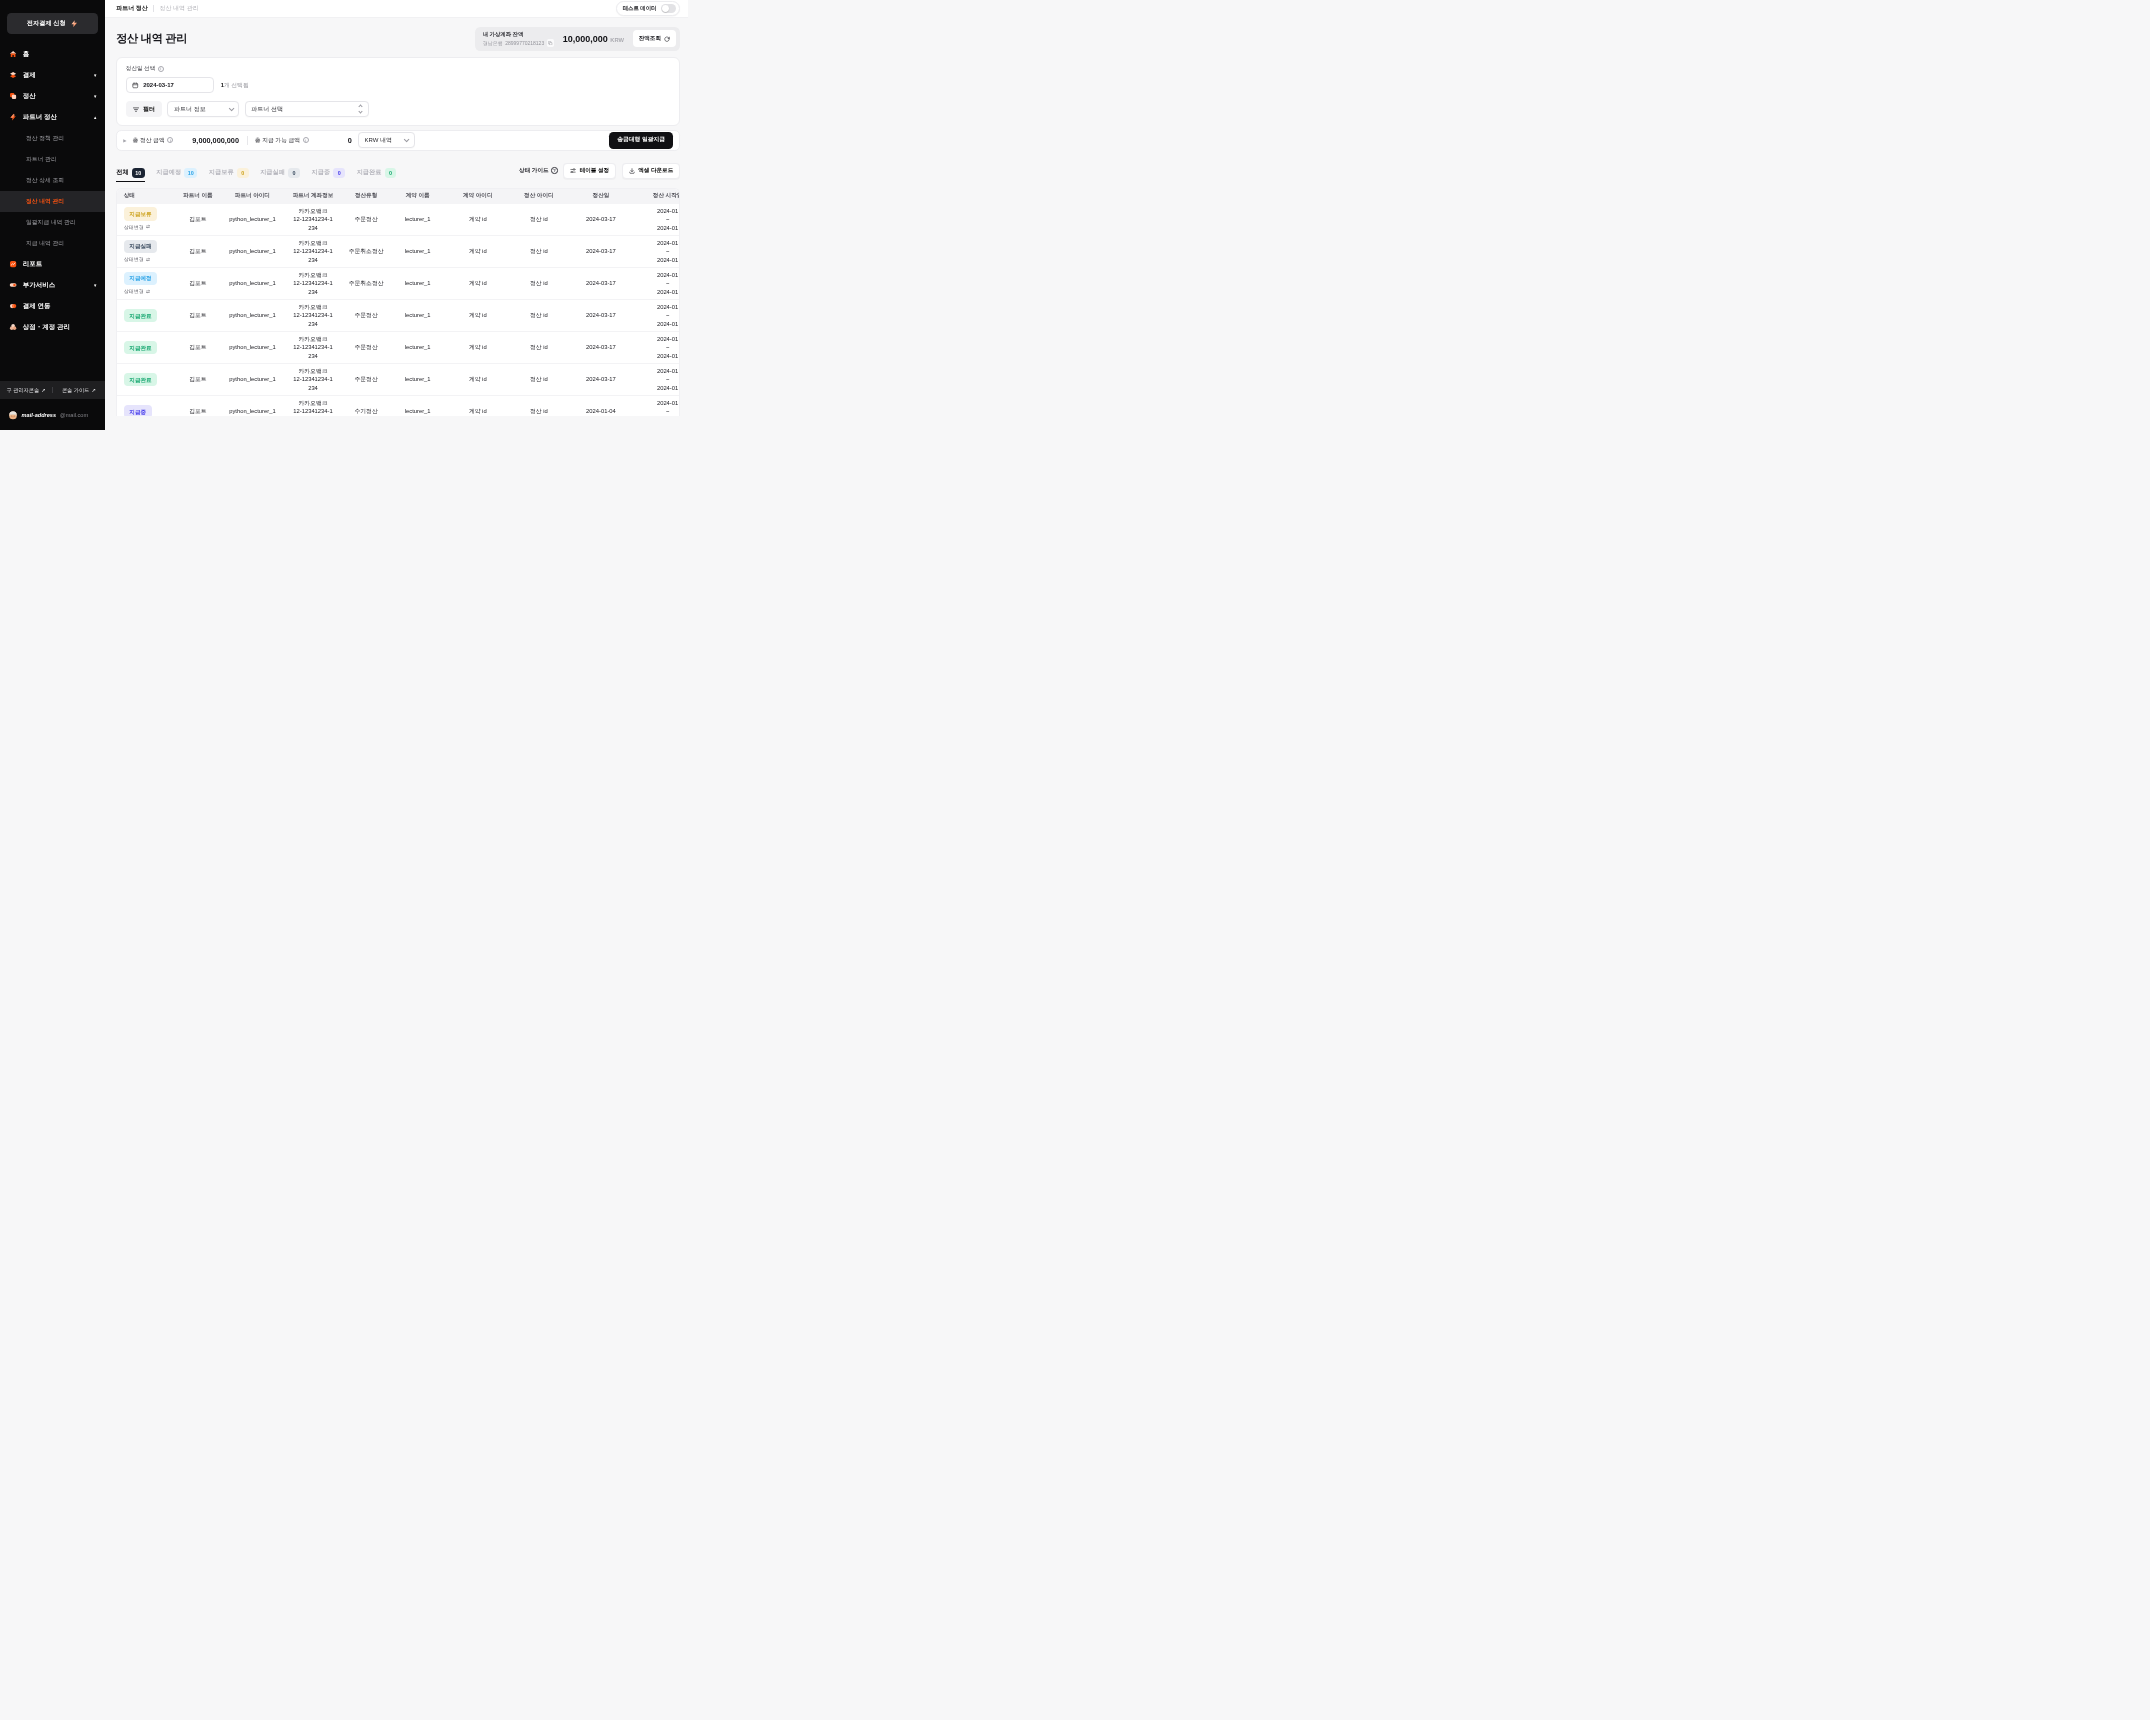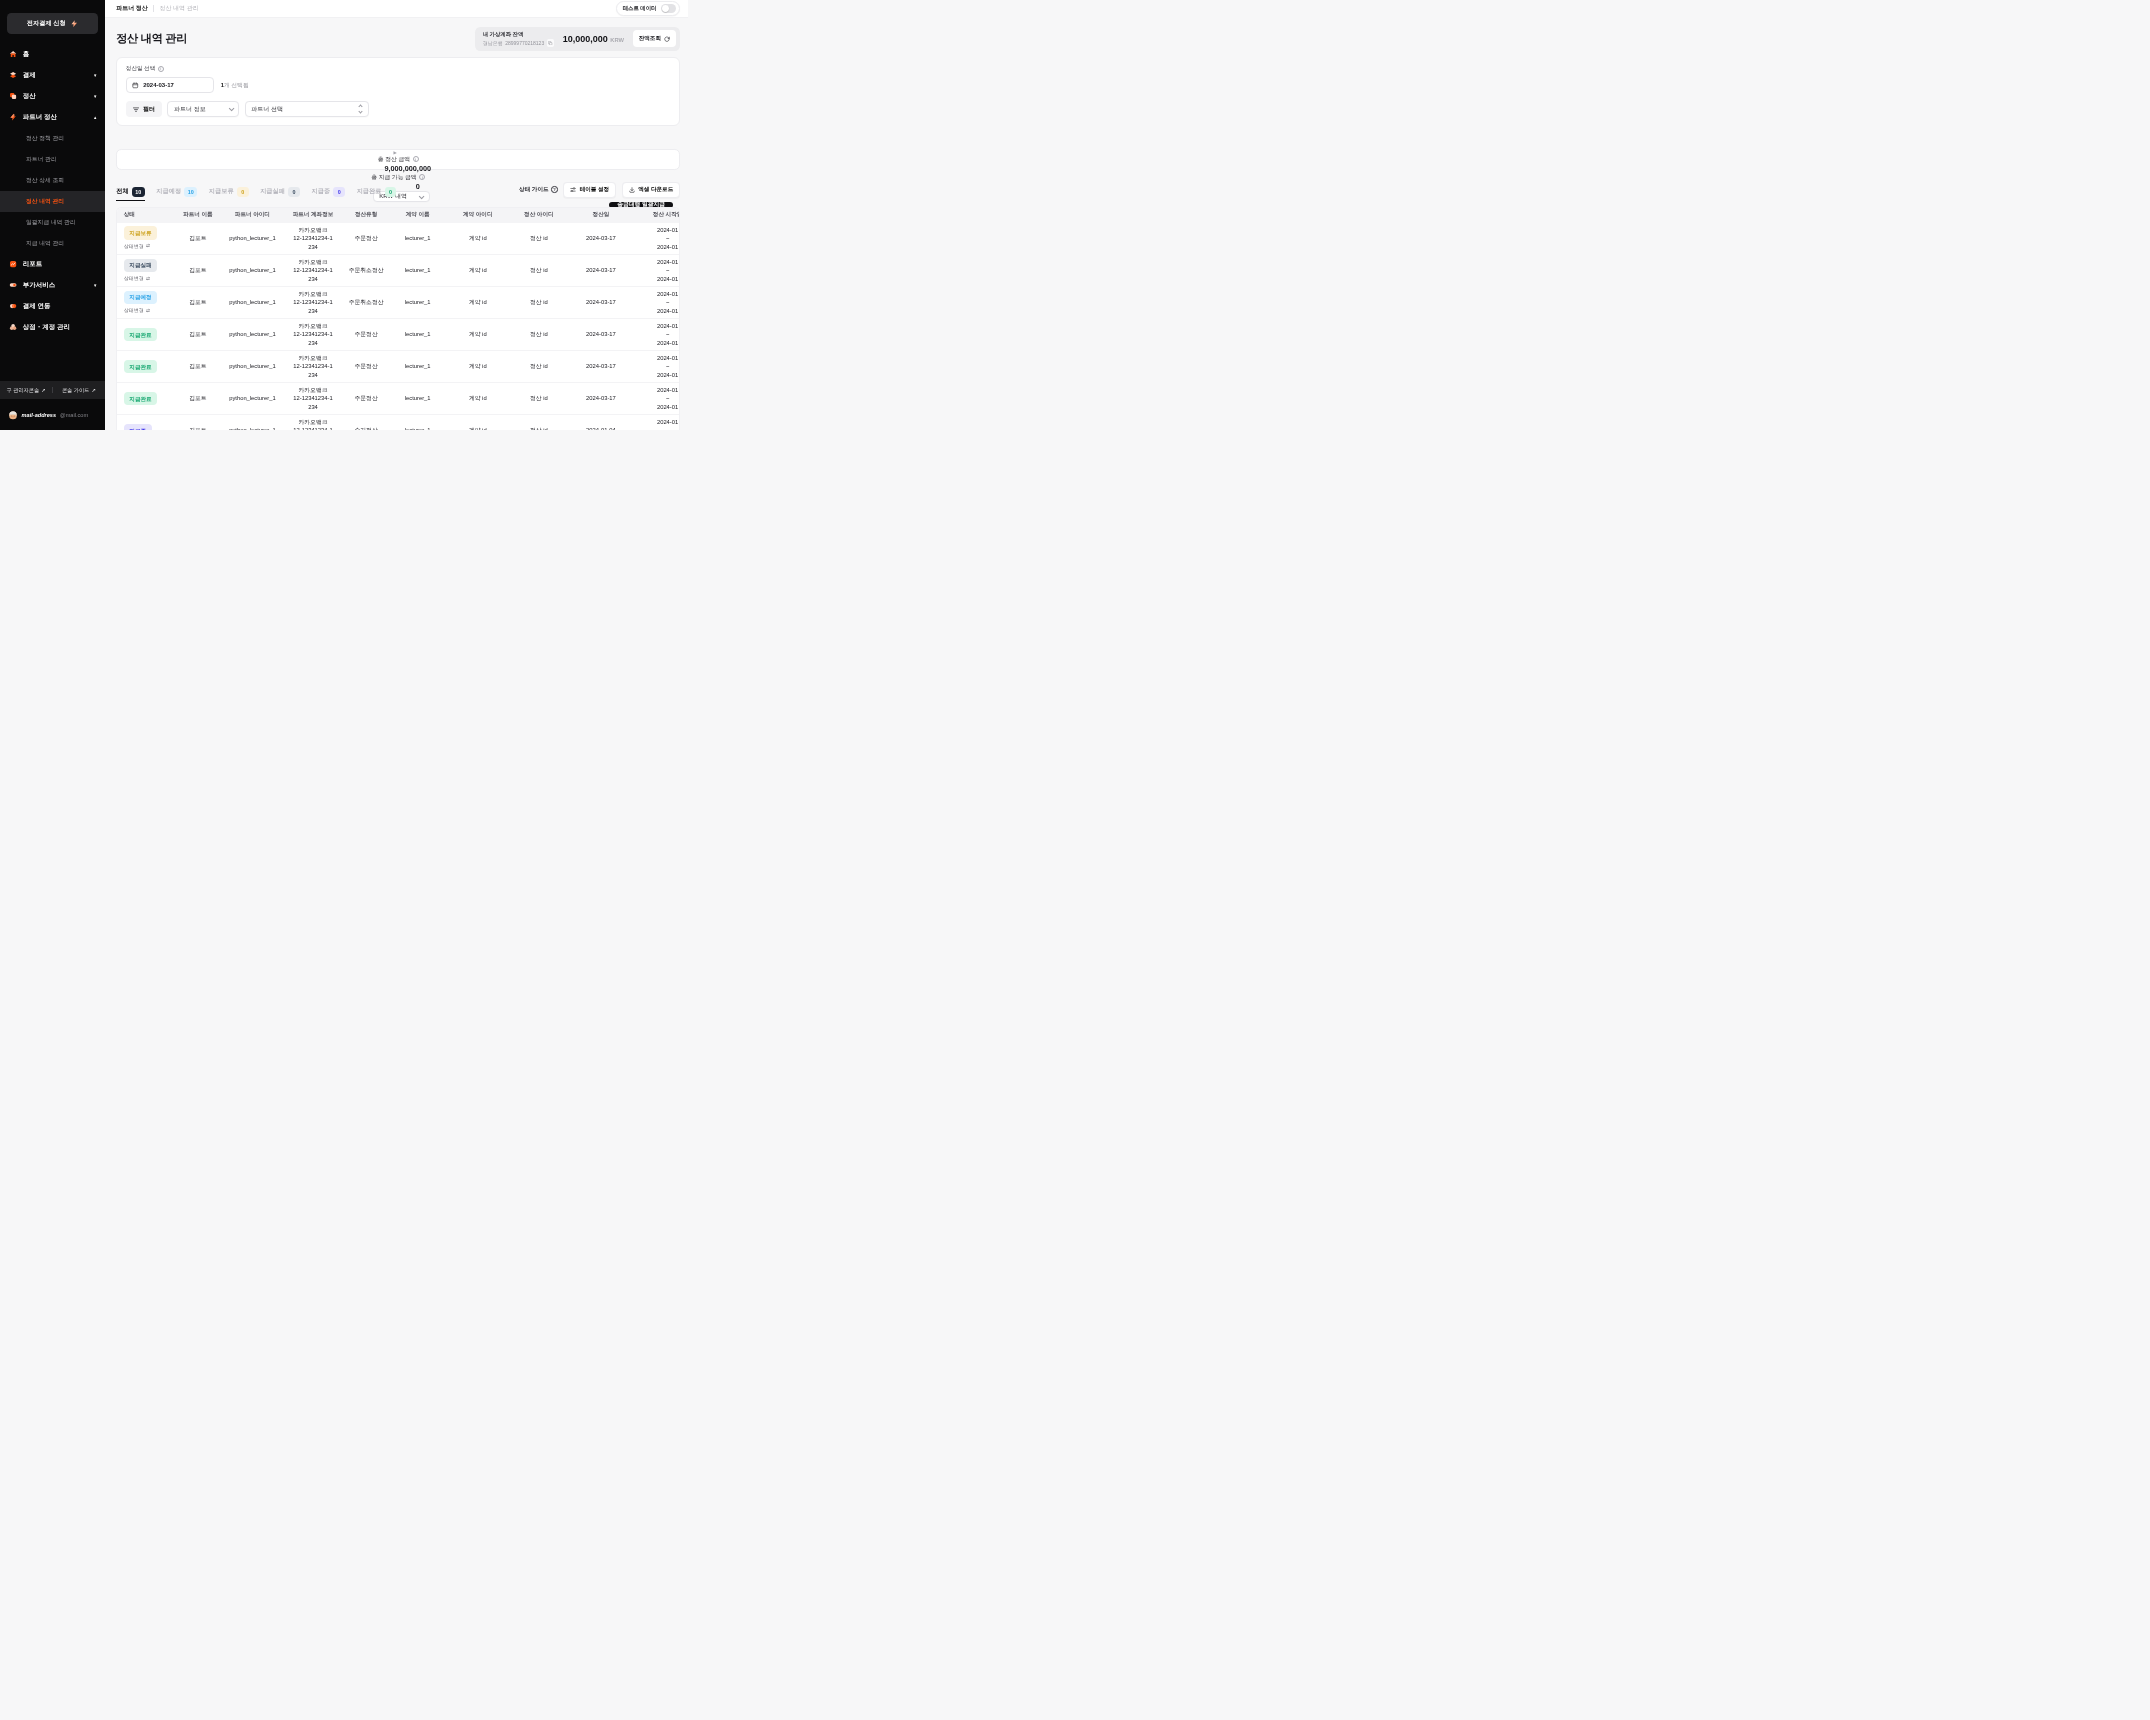--- a/index.html
+++ b/index.html
@@ -85,22 +85,22 @@
         cursor:pointer; box-shadow:0 0.4px 0.9px rgba(0,0,0,.02); }
   .dd-partner-info { width:72px; }
   .dd-partner-select { width:124px; }
   .chev-down { width:3.9px; height:3.9px; border-right:0.6px solid #9a9aa1; border-bottom:0.6px solid #9a9aa1;
                transform:rotate(45deg) translateY(-0.9px); }
   .chev-updown { display:flex; flex-direction:column; gap:1.3px; }
   .chev-updown i { width:3px; height:3px; border-right:0.6px solid #9a9aa1; border-bottom:0.6px solid #9a9aa1; }
   .chev-updown .u { transform:rotate(-135deg); }
   .chev-updown .d { transform:rotate(45deg); }
 
-  .summary-card { background:#fff; border:0.4px solid #ededf0; border-radius:5.2px; margin-top:23px;
-                  height:20.6px; flex-shrink:0; display:flex; align-items:center; padding:0 6px;flex-direction:column; }
+  .summary-card { background:#fff; border:0.4px solid #ededf0; border-radius:5.2px; margin-top:4px;
+                  height:20.6px; flex-shrink:0; display:flex; align-items:center; padding:0 6px; }
   .expander { color:#a6a6ad; font-size:4.3px; margin-right:6px; cursor:pointer; }
   .sum-label { display:flex; align-items:center; gap:2.6px; font-size:5.8px; color:#2d2d33; white-space:nowrap; }
   .sum-value { font-size:7.3px; font-weight:800; margin-left:19px; white-space:nowrap; }
   .sum-value.small-gap { margin-left:39px; }
   .vdiv { width:0.4px; height:9.5px; background:#e7e7ea; margin:0 7.7px; }
   .dd-krw { width:57px; height:16px; margin-left:6px; }
   .bulk-btn { margin-left:auto; background:#101013; color:#fff; border:none; border-radius:4.3px; height:17px;
               padding:0 8.2px; font:700 5.8px/1 "Liberation Sans",sans-serif; cursor:pointer; white-space:nowrap; }
 
   .tabs-row { margin-top:12px; display:flex; align-items:flex-end; justify-content:space-between; flex-shrink:0; }

